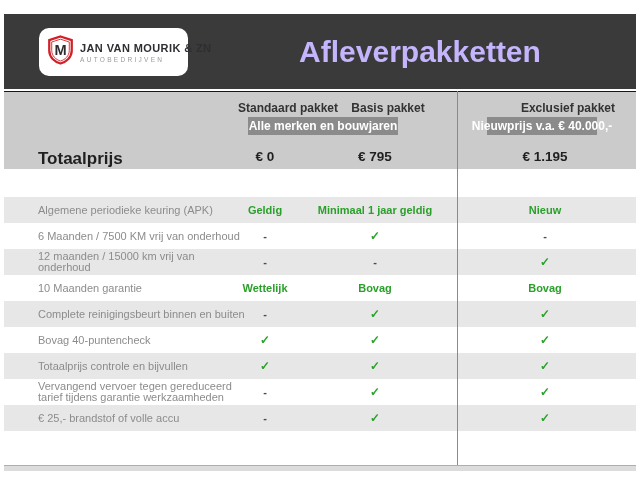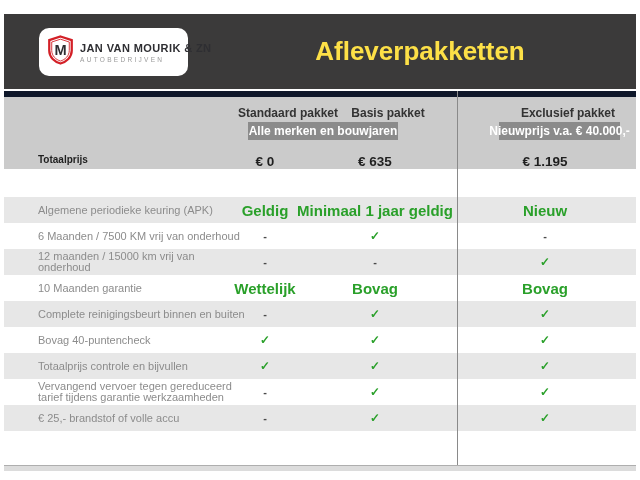--- a/index.html
+++ b/index.html
@@ -7,49 +7,49 @@
   .page { position:relative; width:640px; height:480px; background:#ffffff; overflow:hidden; }
 
   
   .topbar { position:absolute; left:4px; top:14px; width:632px; height:75px; background:#3b3a3a; }
   .logo-box { position:absolute; left:35px; top:14px; width:149px; height:48px; background:#ffffff; border-radius:10px; display:flex; align-items:center; padding-left:8px; box-sizing:border-box; }
   .logo-shield { flex:0 0 auto; }
   .logo-text { margin-left:6px; }
   .logo-name { font-size:11px; font-weight:bold; color:#2e2e32; letter-spacing:0.4px; white-space:nowrap; }
   .logo-sub { font-size:6.5px; color:#9a9a9a; letter-spacing:2.3px; margin-top:2px; white-space:nowrap; }
   .title-wrap { position:absolute; left:200px; right:0; top:0; bottom:0; display:flex; align-items:center; justify-content:center; }
-  .title { color:#fde047; font-size:26px; font-weight:bold; }
-
-  
-  .band { position:absolute; left:4px; top:91px; width:632px; height:78px; background:#cbcbcb; border-top:6px solid #0f172a; box-sizing:border-box; }
+  .title { color:#c4b5fd; font-size:30px; font-weight:bold; }
+
+  
+  .band { position:absolute; left:4px; top:91px; width:632px; height:78px; background:#cbcbcb; border-top:1px solid #0f172a; box-sizing:border-box; }
   .hdr { position:absolute; top:9px; font-size:12px; font-weight:bold; color:#333333; text-align:center; white-space:nowrap; }
   .hdr-standaard { left:234px; width:100px; }
   .hdr-basis { left:314px; width:100px;padding-left:20px; }
   .hdr-exclusief { left:471px; width:140px;text-align:right; }
   .badge { position:absolute; top:25px; height:18px; background:#8b8b8b; color:#ffffff; font-size:12px; font-weight:bold; display:flex; align-items:center; justify-content:center; white-space:nowrap; }
   .badge-all { left:244px; width:150px; }
-  .badge-new { left:483px; width:121px;margin-left:12px; }
-  .total-label { position:absolute; left:34px; top:57px; font-size:10px; font-weight:bold; color:#1f1f1f; }
+  .badge-new { left:483px; width:110px; }
+  .total-label { position:absolute; left:34px; top:57px; font-size:17px; font-weight:bold; color:#1f1f1f; }
   .price { position:absolute; top:57px; font-size:13.5px; font-weight:bold; color:#1f1f1f; text-align:center; }
   .price-standaard { left:211px; width:100px; }
   .price-basis { left:311px; width:120px; }
   .price-exclusief { left:471px; width:140px; }
 
   
   .rows { position:absolute; left:4px; top:197px; width:632px; }
   .row { position:relative; height:26px; }
   .row.alt { background:#e7e7e7; }
   .row-label { position:absolute; left:34px; top:0; height:100%; width:212px; display:flex; align-items:center; font-size:11px; color:#8c8c8c; line-height:11px; }
   .cell { position:absolute; top:0; height:100%; display:flex; align-items:center; justify-content:center; }
   .cell-standaard { left:211px; width:100px; }
   .cell-basis { left:311px; width:120px;align-items:center; }
   .cell-exclusief { left:471px; width:140px; }
   .cell-value.check { color:#2aa02a; font-size:12px; font-weight:bold; }
   .cell-value.dash { color:#4a4a4a; font-size:11px; font-weight:bold; }
-  .cell-value.feature-text { color:#2aa02a; font-size:15px; font-weight:bold; white-space:nowrap; }
+  .cell-value.feature-text { color:#2aa02a; font-size:11px; font-weight:bold; white-space:nowrap; }
 
   
   .divider { position:absolute; left:457px; top:91px; width:1px; height:380px; background:#8a8a8a; }
   .bottom-strip { position:absolute; left:4px; top:465px; width:632px; height:6px; background:#dcdcdc; border-top:1px solid #aeaeae; box-sizing:border-box; }
 </style>
 </head>
 <body>
 
 <div class="page">
 
@@ -75,21 +75,21 @@
   <div class="band">
     <div class="hdr hdr-standaard">Standaard pakket</div>
     <div class="hdr hdr-basis">Basis pakket</div>
     <div class="hdr hdr-exclusief">Exclusief pakket</div>
 
     <div class="badge badge-all">Alle merken en bouwjaren</div>
     <div class="badge badge-new">Nieuwprijs v.a. € 40.000,-</div>
 
     <div class="total-label">Totaalprijs</div>
     <div class="price price-standaard">€ 0</div>
-    <div class="price price-basis">€ 635</div>
+    <div class="price price-basis">€ 795</div>
     <div class="price price-exclusief">€ 1.195</div>
   </div>
 
   <div class="rows">
     <div class="row alt">
       <div class="row-label">Algemene periodieke keuring (APK)</div>
       <div class="cell cell-standaard">
           <span class="cell-value feature-text">Geldig</span>
         </div>
       <div class="cell cell-basis">

